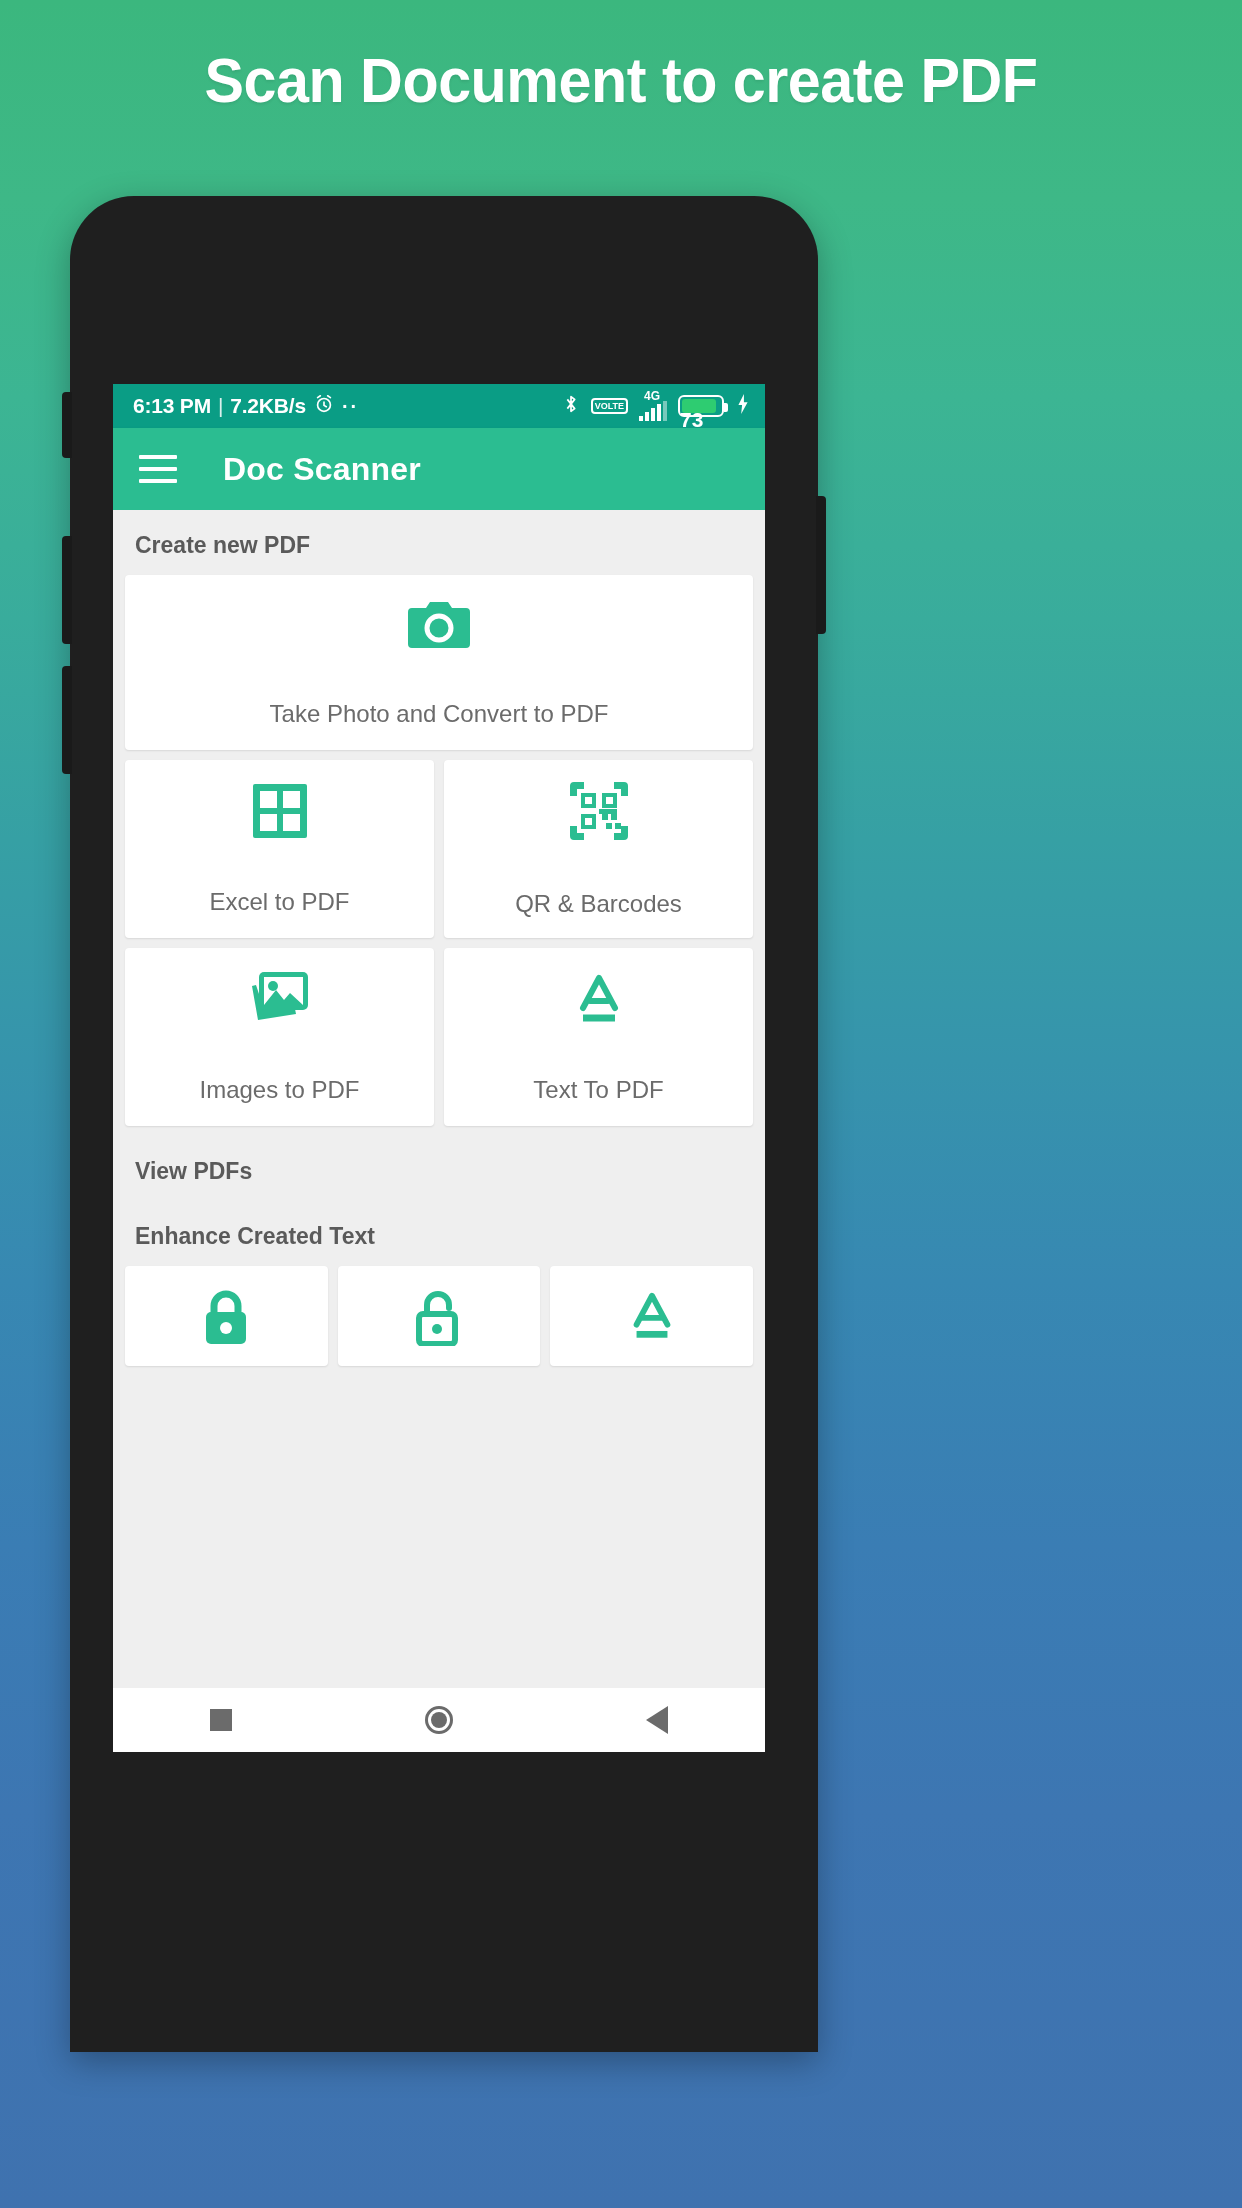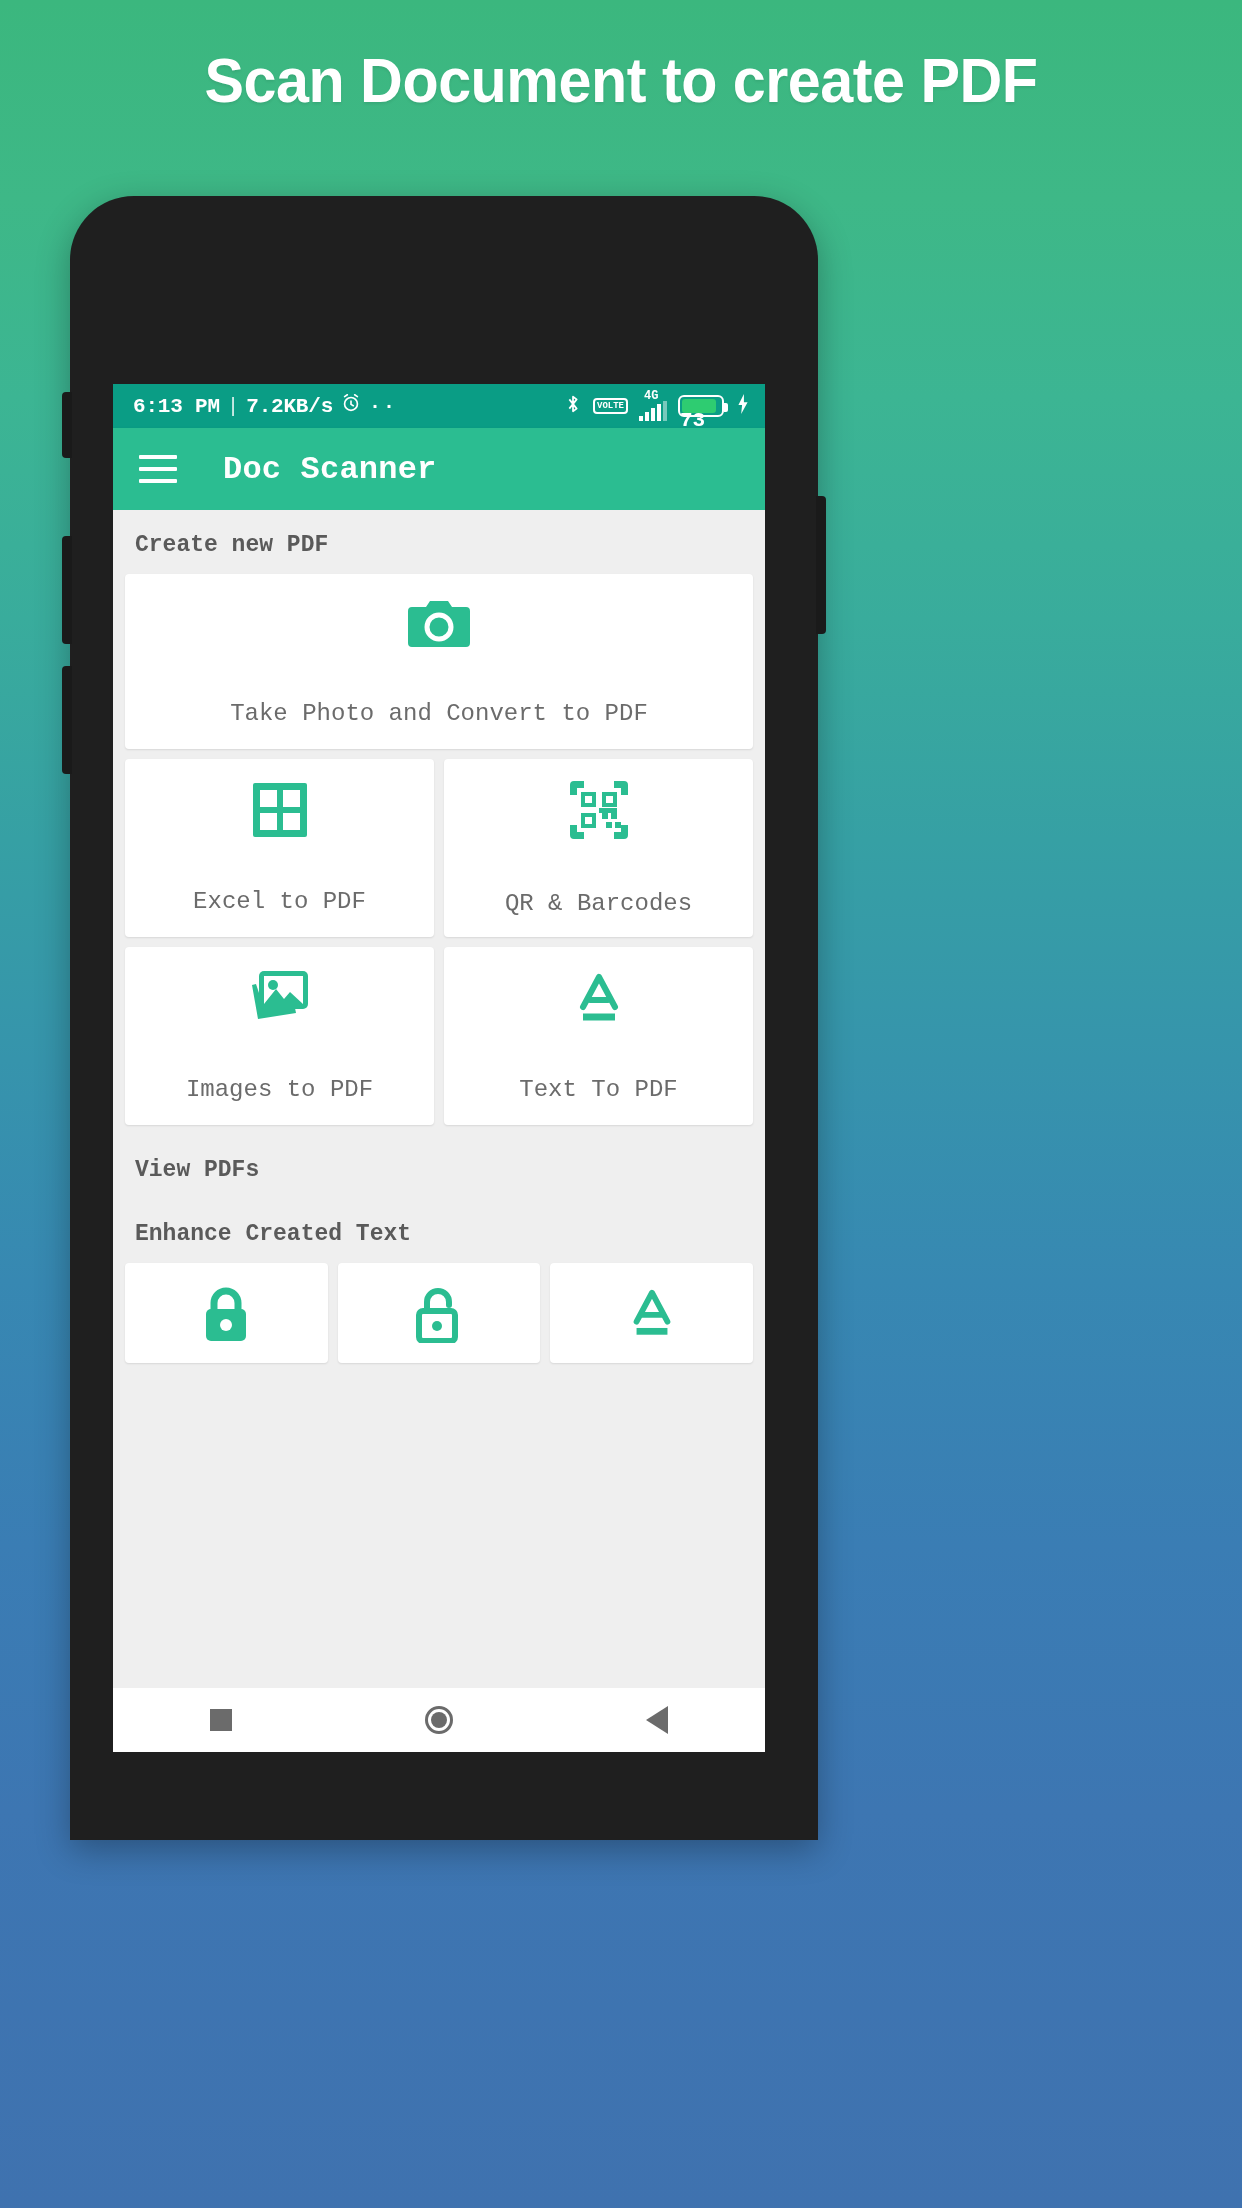--- a/index.html
+++ b/index.html
@@ -28,25 +28,24 @@
     letter-spacing: -0.5px;
     font-stretch: condensed;
     transform: scaleX(0.94);
     text-shadow: 0 2px 3px rgba(0,0,0,0.08);
   }
 
   
   .phone {
     position: absolute;
     left: 70px; top: 196px;
-    width: 748px; height: 1644px;
+    width: 748px; height: 1856px;
     background: #1f1f1f;
     border-radius: 64px 64px 0 0;
     box-shadow: 0 10px 34px rgba(0,0,0,0.30);
-    font-family: Liberation Mono, monospace;
   }
   .btn-side {
     position: absolute;
     background: #1a1a1a;
     border-radius: 4px 0 0 4px;
   }
   .btn-mute   { left: -8px; top: 196px;  width: 10px; height: 66px; }
   .btn-vol-up { left: -8px; top: 340px;  width: 10px; height: 108px; }
   .btn-vol-dn { left: -8px; top: 470px;  width: 10px; height: 108px; }
   .btn-power  { right: -8px; top: 300px; width: 10px; height: 138px;

